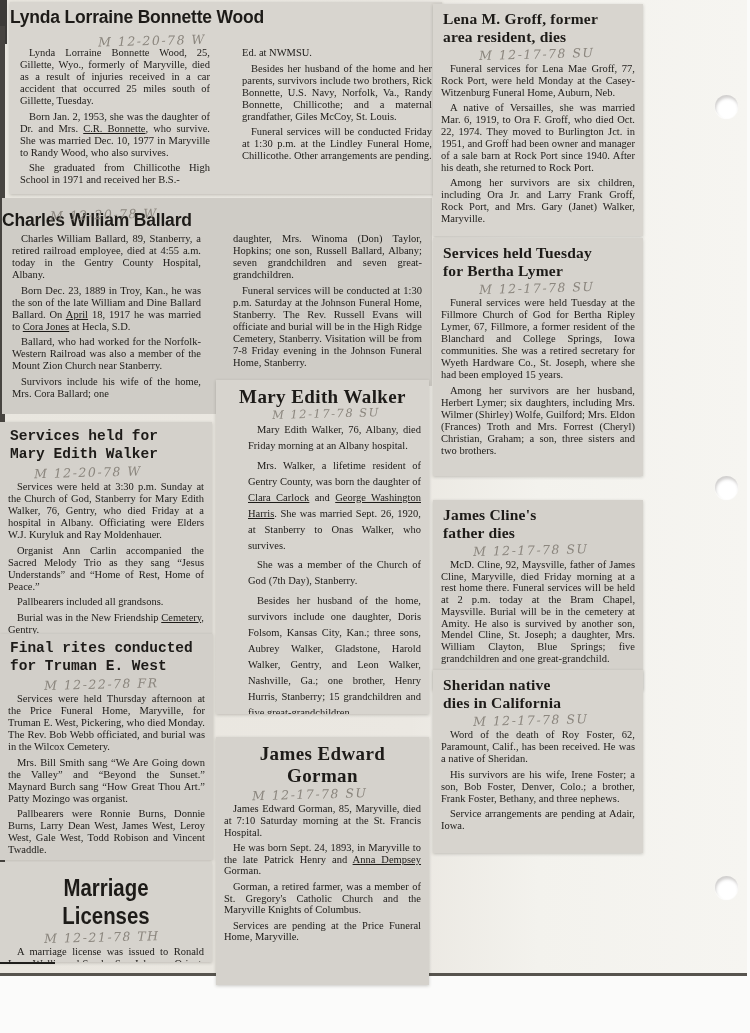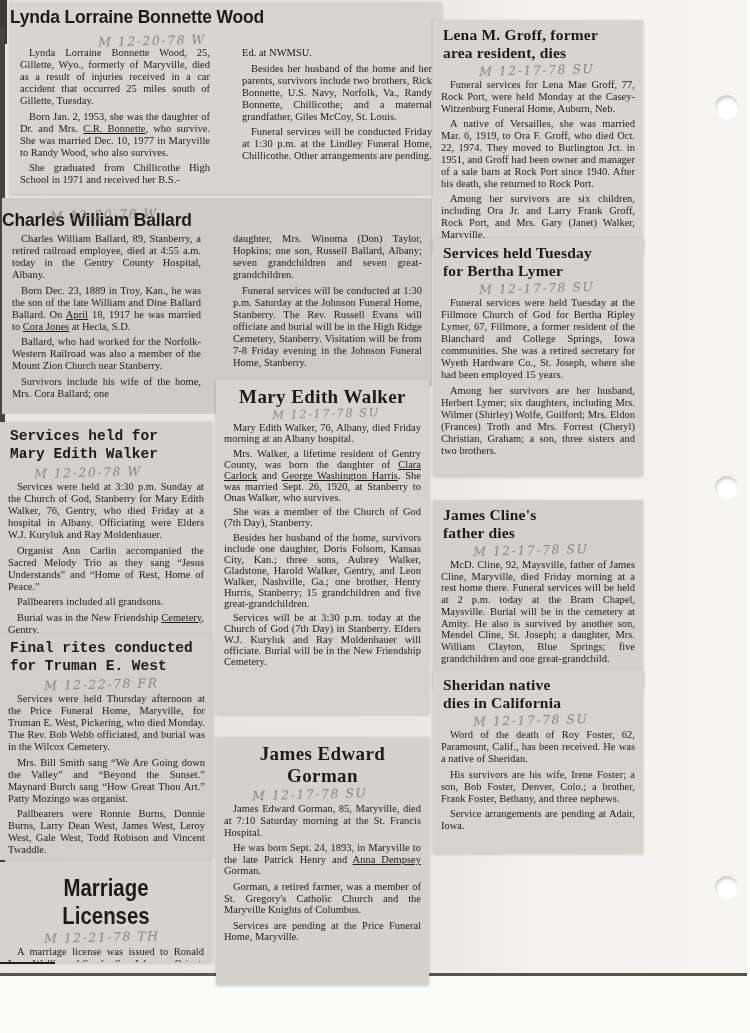--- a/index.html
+++ b/index.html
@@ -82,25 +82,25 @@
   .clip-ballard .hl-sans-big{margin-top:12px;}
   .clip-ballard .annot{position:absolute;left:48px;top:9px;margin:0;}
   .clip-svcwalker{left:0px;top:422px;width:212px;height:212px;background:#d4d1cb;}
   .clip-svcwalker .annot{margin-left:26px;}
   .clip-west{left:0px;top:634px;width:213px;height:226px;background:#d2cfc9;}
   .clip-west .annot{margin-left:36px;}
   .clip-marriage{left:0px;top:862px;width:212px;height:100px;background:#d6d3cd;}
   .clip-marriage .annot{margin-left:36px;margin-top:-1px;}
   .clip-walker{left:216px;top:380px;width:213px;height:334px;background:#d7d4ce;}
   .clip-walker .annot{margin-left:48px;margin-top:-2px;font-size:11.5px;}
-  .clip-walker .para{line-height:11px;}
+  .clip-walker .para{line-height:16px;margin-left:24px;}
   .clip-gorman{left:216px;top:714px;width:213px;height:248px;background:#d5d2cc;margin-top:23px;}
   .clip-gorman .annot{margin-left:28px;margin-top:-1px;}
   .clip-gorman .para{line-height:11.8px;}
-  .clip-groff{left:433px;top:20px;width:210px;height:232px;background:#d8d5cf;}
+  .clip-groff{left:433px;top:4px;width:210px;height:232px;background:#d8d5cf;}
   .clip-groff .annot{margin-left:38px;}
   .clip-groff .para{line-height:11.9px;}
   .clip-lymer{left:433px;top:238px;width:210px;height:238px;background:#d6d3cd;}
   .clip-lymer .annot{margin-left:38px;}
   .clip-cline{left:433px;top:478px;width:210px;height:190px;background:#d4d1cb;margin-top:22px;}
   .clip-cline .annot{margin-left:32px;}
   .clip-cline .para{line-height:11.7px;}
   .clip-sheridan{left:433px;top:670px;width:210px;height:183px;background:#d7d4ce;}
   .clip-sheridan .annot{margin-left:32px;}
 </style>

